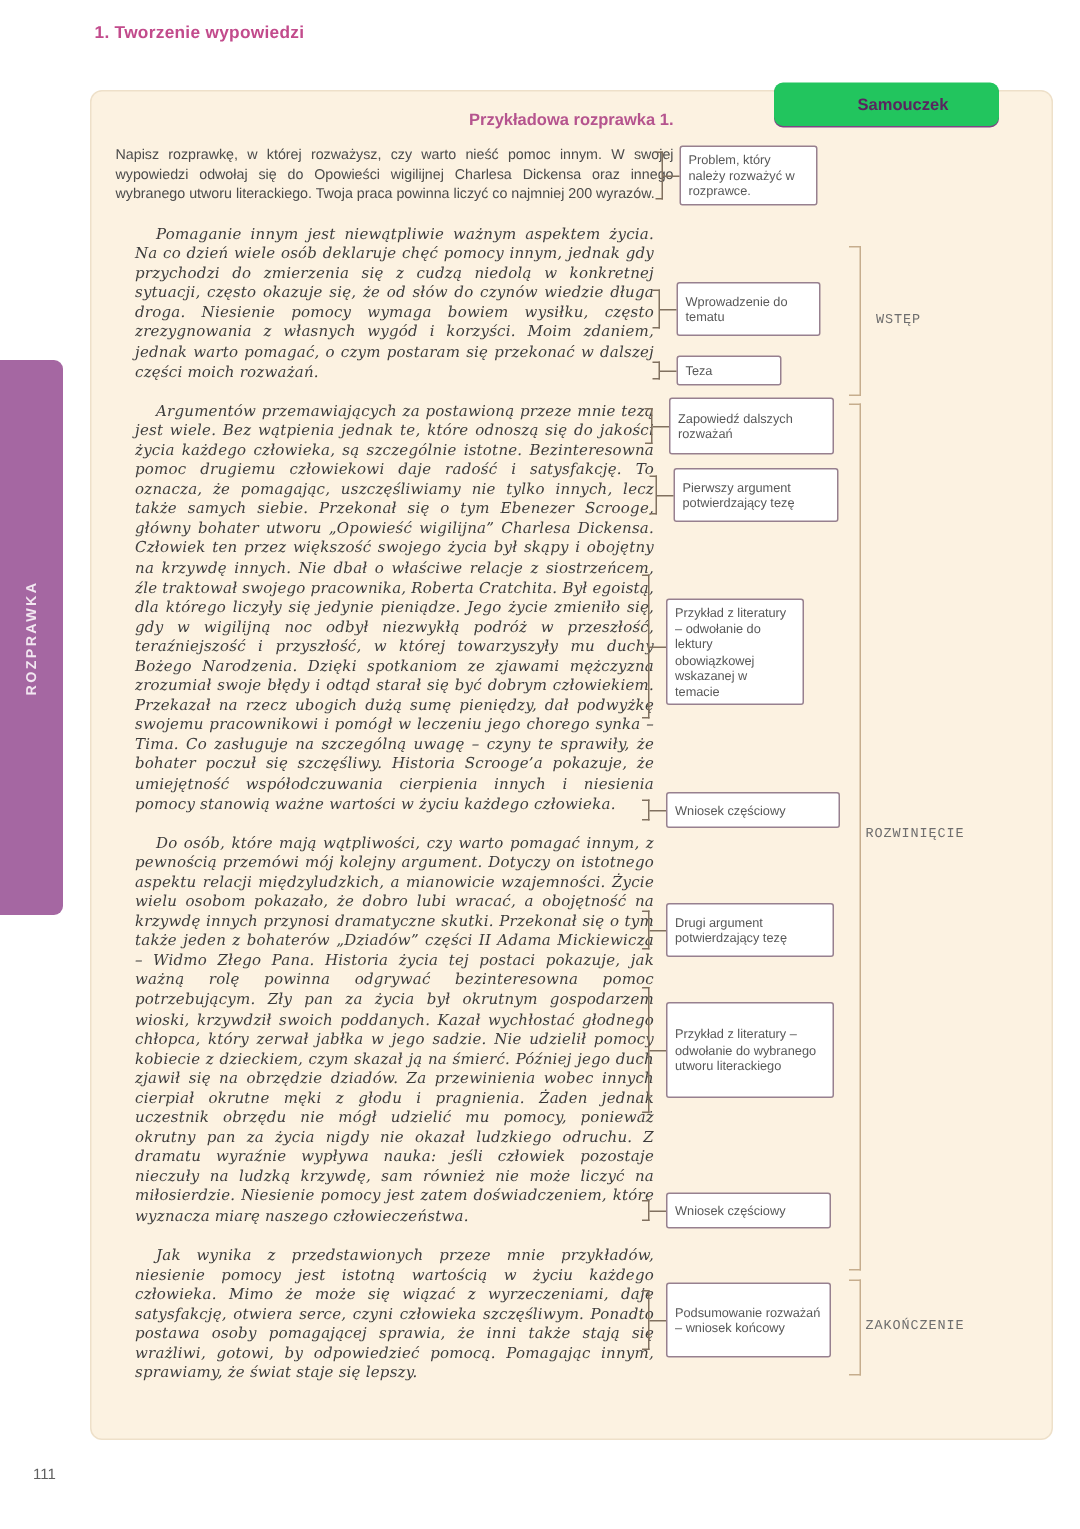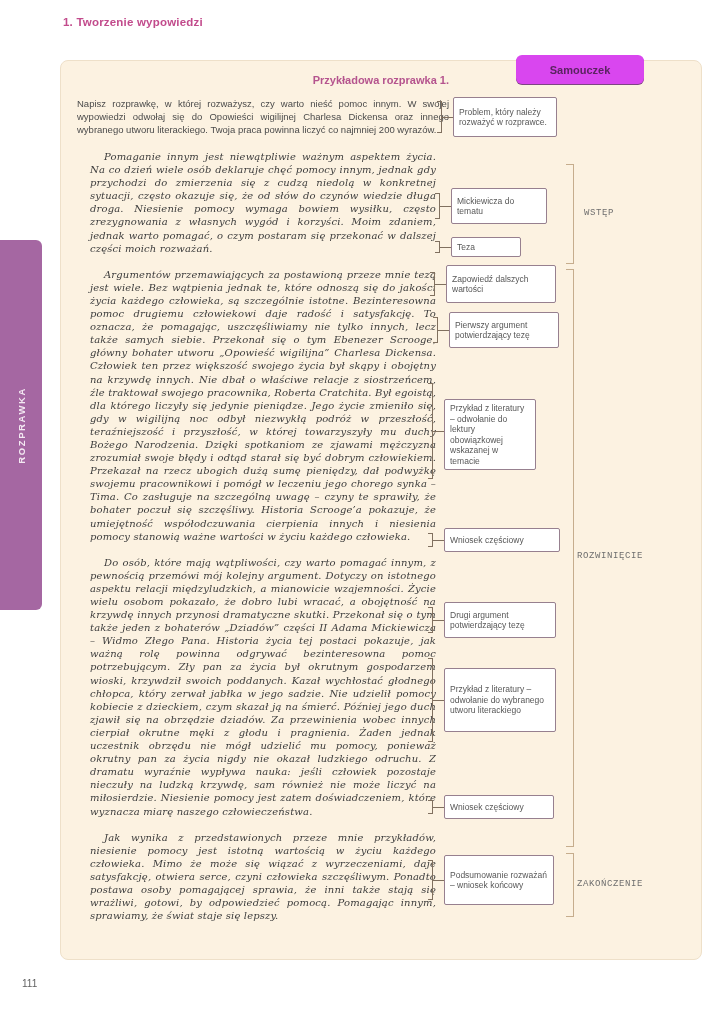--- a/index.html
+++ b/index.html
@@ -20,23 +20,23 @@
     writing-mode:vertical-rl;transform:rotate(180deg);
     color:#f3e8f2;font-size:9.5px;font-weight:bold;letter-spacing:1.6px;
   }
   .main-box{
     position:absolute;left:60px;top:60px;width:642px;height:900px;
     background:#fcf2e1;border:1px solid #eee0c9;border-radius:8px;
     box-sizing:border-box;
   }
   .badge{
     position:absolute;left:455px;top:-6px;width:128px;height:29px;
-    background:#d946ef;border-radius:6px;box-shadow:0 1px 0 #7e4483;
+    background:#22c55e;border-radius:6px;box-shadow:0 1px 0 #7e4483;
     display:flex;align-items:center;justify-content:center;
-    color:#5a2460;font-weight:bold;font-size:11px;z-index:2;
+    color:#5a2460;font-weight:bold;font-size:11px;z-index:2;padding-left:22px;
   }
   .content{
     position:absolute;left:16px;top:13px;width:372px;
   }
   .ws-title{
     margin:0 0 11px 0;font-size:11px;font-weight:600;color:#b5548e;text-align:right;
   }
   .task{
     margin:0 0 14px 0;font-size:9.5px;line-height:13px;color:#4b4b4b;
     text-align:justify;
@@ -85,24 +85,24 @@
 
   <div class="content">
     <h2 class="ws-title">Przykładowa rozprawka 1.</h2>
     <p class="task">Napisz rozprawkę, w której rozważysz, czy warto nieść pomoc innym. W swojej wypowiedzi odwołaj się do Opowieści wigilijnej Charlesa Dickensa oraz innego wybranego utworu literackiego. Twoja praca powinna liczyć co najmniej 200 wyrazów.</p>
     <p class="essay">Pomaganie innym jest niewątpliwie ważnym aspektem życia. Na co dzień wiele osób deklaruje chęć pomocy innym, jednak gdy przychodzi do zmierzenia się z cudzą niedolą w konkretnej sytuacji, często okazuje się, że od słów do czynów wiedzie długa droga. Niesienie pomocy wymaga bowiem wysiłku, często zrezygnowania z własnych wygód i korzyści. Moim zdaniem, jednak warto pomagać, o czym postaram się przekonać w dalszej części moich rozważań.</p>
     <p class="essay">Argumentów przemawiających za postawioną przeze mnie tezą jest wiele. Bez wątpienia jednak te, które odnoszą się do jakości życia każdego człowieka, są szczególnie istotne. Bezinteresowna pomoc drugiemu człowiekowi daje radość i satysfakcję. To oznacza, że pomagając, uszczęśliwiamy nie tylko innych, lecz także samych siebie. Przekonał się o tym Ebenezer Scrooge, główny bohater utworu „Opowieść wigilijna” Charlesa Dickensa. Człowiek ten przez większość swojego życia był skąpy i obojętny na krzywdę innych. Nie dbał o właściwe relacje z siostrzeńcem, źle traktował swojego pracownika, Roberta Cratchita. Był egoistą, dla którego liczyły się jedynie pieniądze. Jego życie zmieniło się, gdy w wigilijną noc odbył niezwykłą podróż w przeszłość, teraźniejszość i przyszłość, w której towarzyszyły mu duchy Bożego Narodzenia. Dzięki spotkaniom ze zjawami mężczyzna zrozumiał swoje błędy i odtąd starał się być dobrym człowiekiem. Przekazał na rzecz ubogich dużą sumę pieniędzy, dał podwyżkę swojemu pracownikowi i pomógł w leczeniu jego chorego synka – Tima. Co zasługuje na szczególną uwagę – czyny te sprawiły, że bohater poczuł się szczęśliwy. Historia Scrooge’a pokazuje, że umiejętność współodczuwania cierpienia innych i niesienia pomocy stanowią ważne wartości w życiu każdego człowieka.</p>
     <p class="essay">Do osób, które mają wątpliwości, czy warto pomagać innym, z pewnością przemówi mój kolejny argument. Dotyczy on istotnego aspektu relacji międzyludzkich, a mianowicie wzajemności. Życie wielu osobom pokazało, że dobro lubi wracać, a obojętność na krzywdę innych przynosi dramatyczne skutki. Przekonał się o tym także jeden z bohaterów „Dziadów” części II Adama Mickiewicza – Widmo Złego Pana. Historia życia tej postaci pokazuje, jak ważną rolę powinna odgrywać bezinteresowna pomoc potrzebującym. Zły pan za życia był okrutnym gospodarzem wioski, krzywdził swoich poddanych. Kazał wychłostać głodnego chłopca, który zerwał jabłka w jego sadzie. Nie udzielił pomocy kobiecie z dzieckiem, czym skazał ją na śmierć. Później jego duch zjawił się na obrzędzie dziadów. Za przewinienia wobec innych cierpiał okrutne męki z głodu i pragnienia. Żaden jednak uczestnik obrzędu nie mógł udzielić mu pomocy, ponieważ okrutny pan za życia nigdy nie okazał ludzkiego odruchu. Z dramatu wyraźnie wypływa nauka: jeśli człowiek pozostaje nieczuły na ludzką krzywdę, sam również nie może liczyć na miłosierdzie. Niesienie pomocy jest zatem doświadczeniem, które wyznacza miarę naszego człowieczeństwa.</p>
     <p class="essay">Jak wynika z przedstawionych przeze mnie przykładów, niesienie pomocy jest istotną wartością w życiu każdego człowieka. Mimo że może się wiązać z wyrzeczeniami, daje satysfakcję, otwiera serce, czyni człowieka szczęśliwym. Ponadto postawa osoby pomagającej sprawia, że inni także stają się wrażliwi, gotowi, by odpowiedzieć pomocą. Pomagając innym, sprawiamy, że świat staje się lepszy.</p>
   </div>
 
-  <div class="anno" style="left:392px;top:36px;width:104px;min-height:40px">Problem, który należy rozważyć w rozprawce.</div>
-  <div class="anno" style="left:390px;top:127px;width:96px;min-height:36px">Mickiewicza do tematu</div>
+  <div class="anno" style="left:392px;top:36px;width:92px;min-height:40px">Problem, który należy rozważyć w rozprawce.</div>
+  <div class="anno" style="left:390px;top:127px;width:96px;min-height:36px">Wprowadzenie do tematu</div>
   <div class="anno" style="left:390px;top:176px;width:70px;min-height:20px">Teza</div>
-  <div class="anno" style="left:385px;top:204px;width:110px;min-height:38px">Zapowiedź dalszych wartości</div>
+  <div class="anno" style="left:385px;top:204px;width:110px;min-height:38px">Zapowiedź dalszych rozważań</div>
   <div class="anno" style="left:388px;top:251px;width:110px;min-height:36px">Pierwszy argument potwierdzający tezę</div>
   <div class="anno" style="left:383px;top:338px;width:92px;min-height:64px">Przykład z literatury – odwołanie do lektury obowiązkowej wskazanej w temacie</div>
   <div class="anno" style="left:383px;top:467px;width:116px;min-height:24px">Wniosek częściowy</div>
   <div class="anno" style="left:383px;top:541px;width:112px;min-height:36px">Drugi argument potwierdzający tezę</div>
   <div class="anno" style="left:383px;top:607px;width:112px;min-height:64px">Przykład z literatury – odwołanie do wybranego utworu literackiego</div>
   <div class="anno" style="left:383px;top:734px;width:110px;min-height:24px">Wniosek częściowy</div>
   <div class="anno" style="left:383px;top:794px;width:110px;min-height:50px">Podsumowanie rozważań – wniosek końcowy</div>
 
   <div class="conn-bracket" style="left:376px;top:40px;height:32px"></div>
   <div class="conn-line" style="left:381px;top:56px;width:11px"></div>

